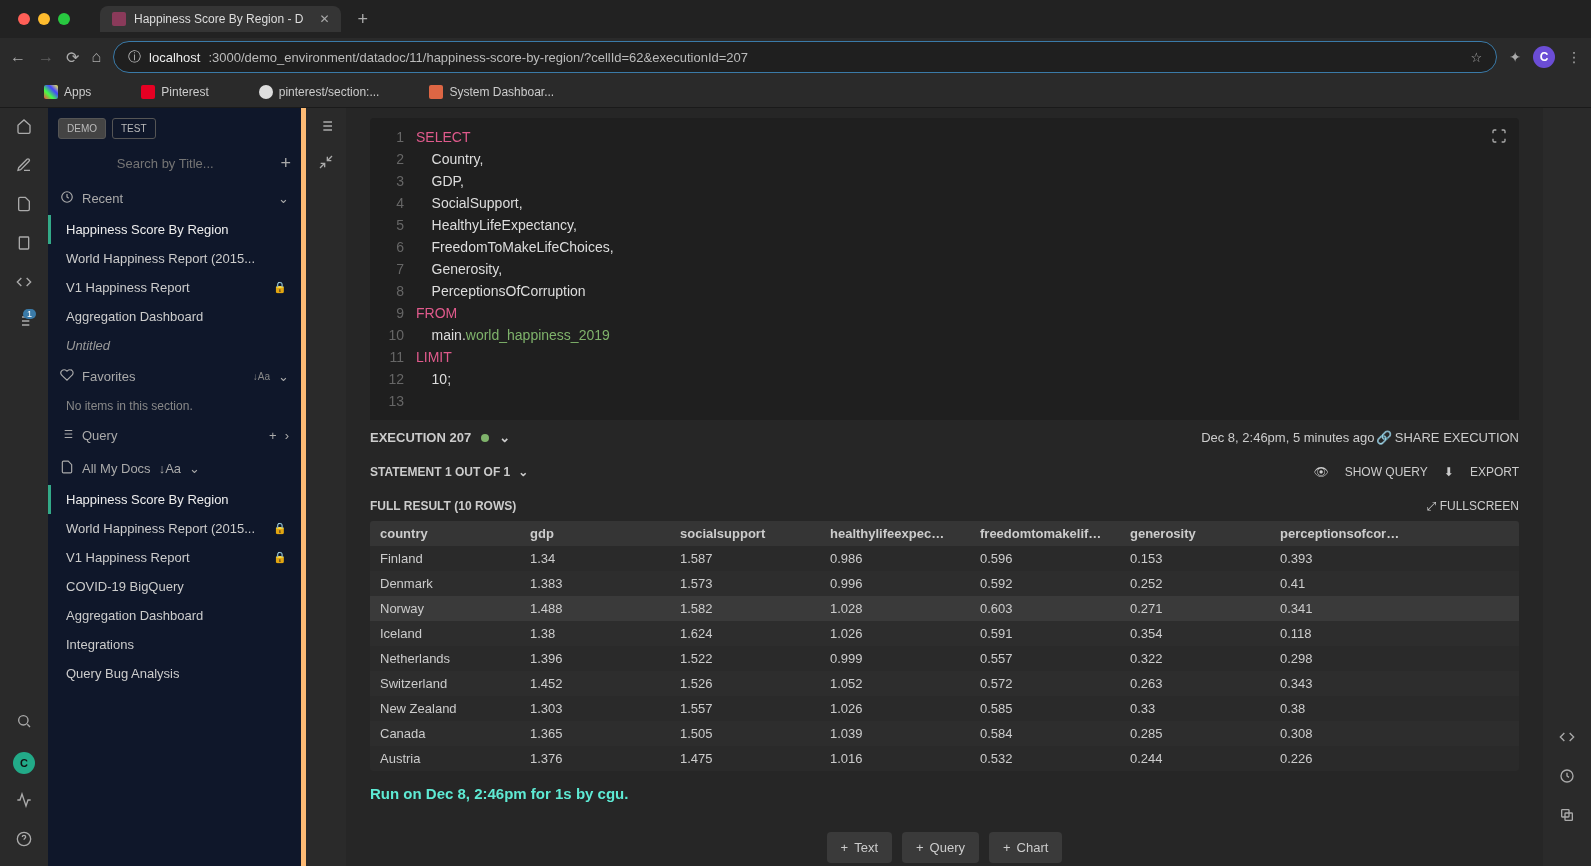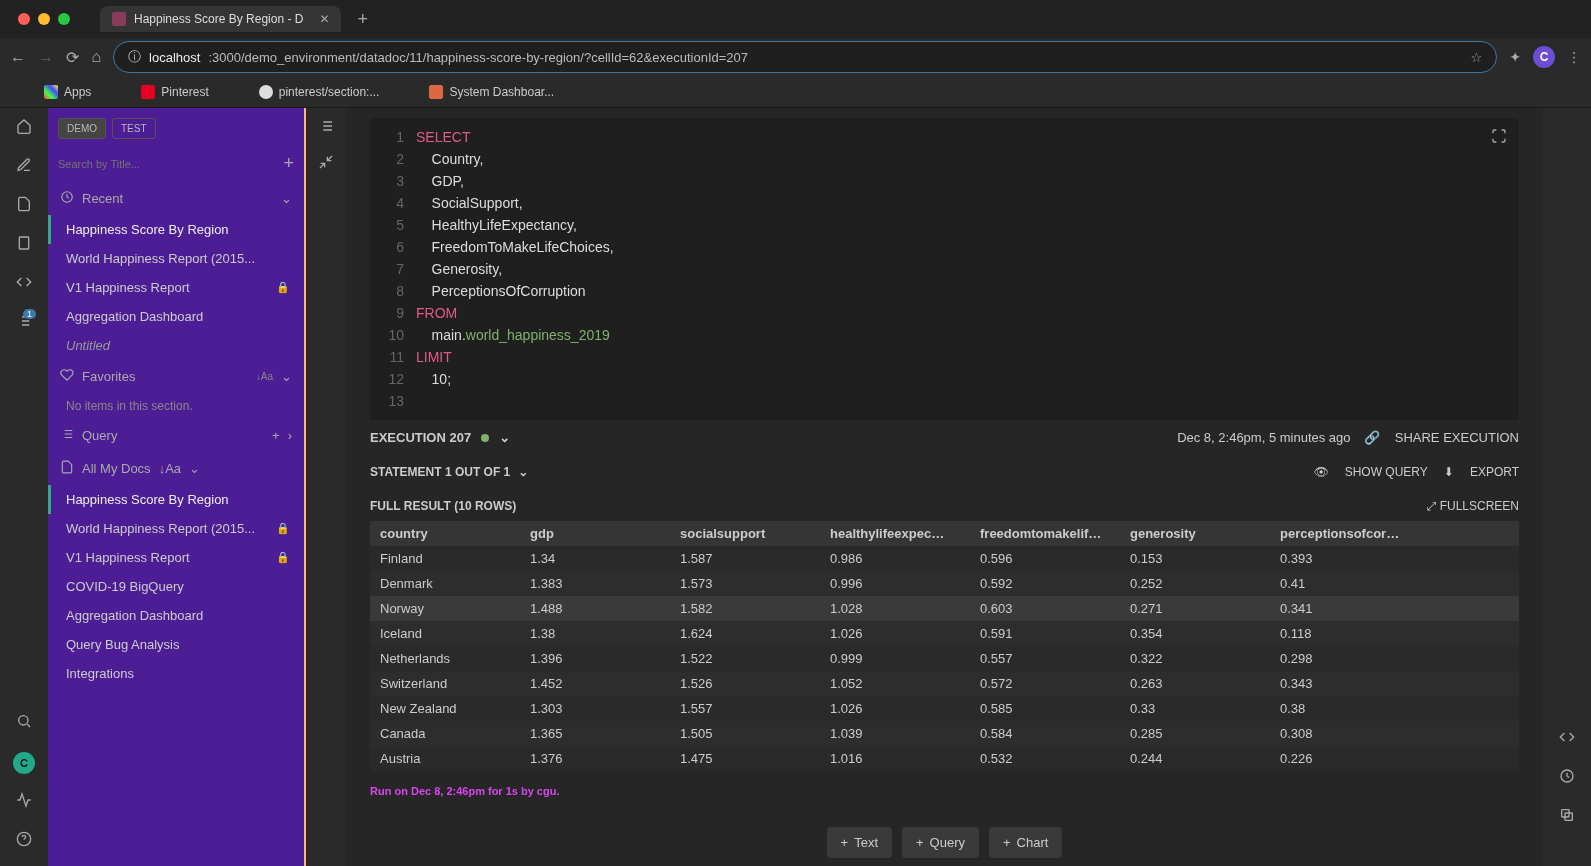--- a/index.html
+++ b/index.html
@@ -34,26 +34,26 @@
 .bk-dash { background: #d64; border-radius: 2px; }
 
 
 .app { display: flex; height: calc(100vh - 108px); }
 .rail { width: 48px; background: #2a2a2a; display: flex; flex-direction: column; align-items: center; padding-top: 10px; gap: 18px; }
 .rail-icon { color: #aaa; cursor: pointer; font-size: 18px; position: relative; }
 .rail-badge { position: absolute; top: -4px; right: -4px; background: #3a7aa8; color: white; font-size: 9px; border-radius: 8px; padding: 0 4px; }
 .rail-bottom { margin-top: auto; display: flex; flex-direction: column; gap: 18px; align-items: center; padding-bottom: 14px; }
 .rail-avatar { width: 22px; height: 22px; border-radius: 50%; background: #2a8; display: flex; align-items: center; justify-content: center; color: #111; font-size: 11px; font-weight: 700; }
 
-.sidebar { width: 258px; background: #4c1d95; border-right: 2px solid #fdba74; display: flex; flex-direction: column; overflow-y: auto; }
+.sidebar { width: 258px; background: #0f172a; border-right: 5px solid #fdba74; display: flex; flex-direction: column; overflow-y: auto; }
 .env-tabs { display: flex; padding: 10px 10px 6px; gap: 6px; }
 .env-tab { font-size: 10px; padding: 4px 8px; border: 1px solid #555; color: #bbb; border-radius: 3px; cursor: pointer; }
 .env-tab.active { background: #444; }
 .search-row { display: flex; align-items: center; padding: 8px 10px; gap: 8px; }
-.search-row input { flex: 1; background: transparent; border: none; color: #ccc; font-size: 11px; outline: none; }
+.search-row input { flex: 1; background: transparent; border: none; color: #ccc; font-size: 13px; outline: none; text-align: center; }
 .search-row .plus { color: #aaa; font-size: 18px; cursor: pointer; }
 .section-header { display: flex; align-items: center; padding: 8px 12px; gap: 8px; color: #aaa; font-size: 13px; cursor: pointer; }
 .section-header .grow { flex: 1; }
 .section-header .mini { font-size: 10px; color: #888; }
 .list-item { padding: 7px 14px 7px 18px; font-size: 13px; color: #ccc; cursor: pointer; display: flex; align-items: center; justify-content: space-between; }
 .list-item.active { border-left: 3px solid #3a8; padding-left: 15px; color: #eee; }
 .list-item .lock { font-size: 11px; color: #888; }
 .list-item.italic { font-style: italic; color: #999; }
 .empty { padding: 6px 18px; font-size: 12px; color: #888; }
 .subsection { display: flex; align-items: center; padding: 8px 12px; gap: 8px; color: #aaa; font-size: 13px; }
@@ -70,36 +70,36 @@
 .code-area { display: flex; padding: 8px 0; font-family: "Menlo","Monaco",monospace; font-size: 14px; line-height: 22px; }
 .gutter { width: 46px; text-align: right; color: #666; padding-right: 12px; user-select: none; }
 .code { flex: 1; white-space: pre; color: #ddd; }
 .kw { color: #e05a8c; font-weight: 500; }
 .fn { color: #7fb36b; }
 .punct { color: #ddd; }
 
 
 .exec-bar { margin: 10px 24px 4px; display: flex; align-items: center; gap: 10px; font-size: 13px; font-weight: 600; color: #ccc; }
 .exec-dot { width: 8px; height: 8px; border-radius: 50%; background: #7fb36b; display: inline-block; }
-.exec-right { margin-left: auto; display: flex; align-items: center; gap: 14px; font-weight: 500; }
+.exec-right { margin-left: auto; display: flex; align-items: center; gap: 2px; font-weight: 500; }
 .link-icon { font-size: 13px; }
 .stmt-bar { margin: 20px 24px; display: flex; align-items: center; font-size: 12px; font-weight: 600; color: #ccc; gap: 8px; }
 .stmt-right { margin-left: auto; display: flex; gap: 16px; align-items: center; font-weight: 500; }
 .result-label { margin: 4px 24px 8px; font-size: 12px; font-weight: 700; color: #ccc; display: flex; }
 .fullscreen-link { margin-left: auto; font-weight: 500; }
 
 
 .table-wrap { margin: 0 24px; background: #2a2a2a; border-radius: 3px; overflow: hidden; font-family: "Menlo","Monaco",monospace; font-size: 13px; }
 .trow { display: grid; grid-template-columns: 150px 150px 150px 150px 150px 150px 140px; }
 .trow > div { padding: 5px 10px; overflow: hidden; text-overflow: ellipsis; white-space: nowrap; }
 .thead { background: #353535; color: #ccc; font-weight: 600; }
 .trow.body:nth-child(even) { background: #2d2d2d; }
 .trow.body.hovered { background: #3a3a3a; }
 
-.run-info { margin: 14px 24px; font-size: 11px; font-weight: 600; color: #d946ef; }
+.run-info { margin: 14px 24px; font-size: 15px; font-weight: 600; color: #5eead4; }
 
 .add-bar { display: flex; justify-content: center; gap: 10px; margin-top: 30px; }
 .add-btn { background: #3a3a3a; color: #ccc; padding: 8px 14px; border-radius: 4px; font-size: 13px; font-weight: 500; cursor: pointer; display: flex; align-items: center; gap: 6px; }
 
 svg { width: 16px; height: 16px; }
 .icon-sm svg { width: 14px; height: 14px; }
 </style>
 </head>
 <body>
 
@@ -267,24 +267,24 @@
           <span>V1 Happiness Report</span>
           <span class="lock">🔒</span>
         </div>
         <div class="list-item">
           <span>COVID-19 BigQuery</span>
         </div>
         <div class="list-item">
           <span>Aggregation Dashboard</span>
         </div>
         <div class="list-item">
+          <span>Integrations</span>
+        </div>
+        <div class="list-item">
           <span>Query Bug Analysis</span>
-        </div>
-        <div class="list-item">
-          <span>Integrations</span>
         </div>
       </div>
   </div>
 
   <div class="content-bar">
     <span class="content-bar-icon"><svg viewBox="0 0 24 24" fill="none" stroke="currentColor" stroke-width="2">
           <path d="M8 6h13M8 12h13M8 18h13M3 6h0M3 12h0M3 18h0"></path>
         </svg></span>
     <span class="content-bar-icon"><svg viewBox="0 0 24 24" fill="none" stroke="currentColor" stroke-width="2">
           <path d="M4 14h6v6M20 10h-6V4M14 10l7-7M10 14l-7 7"></path>

